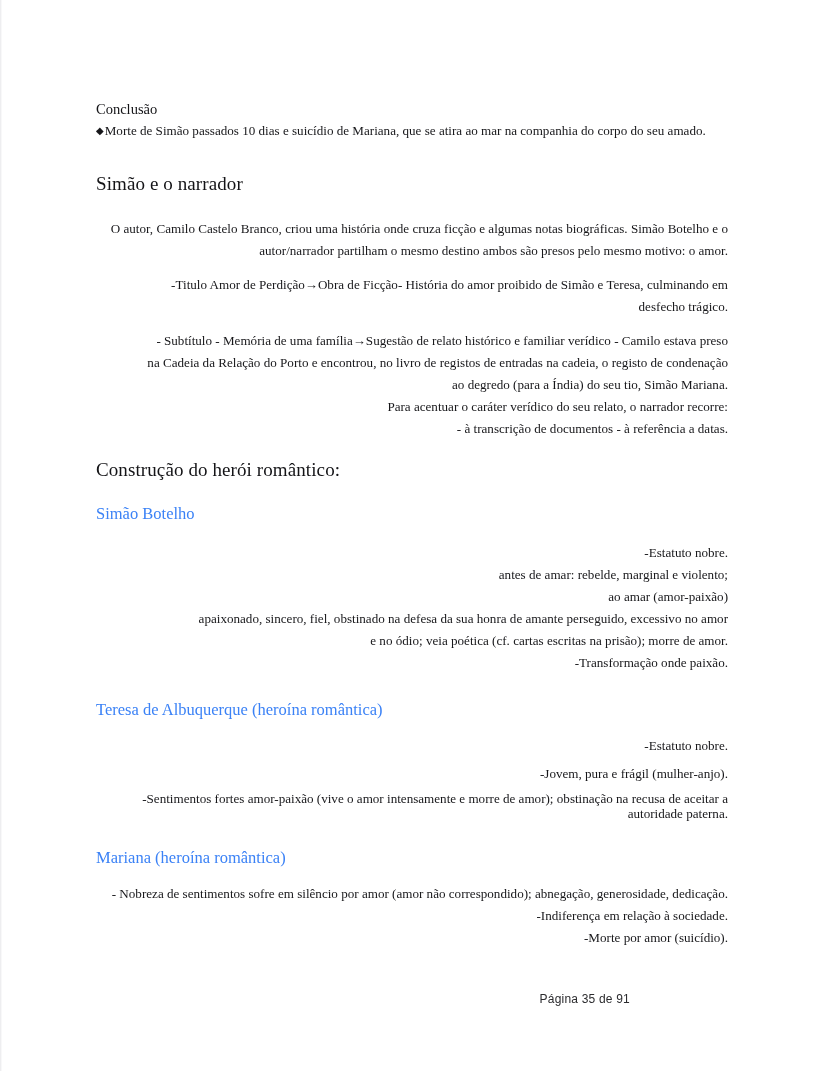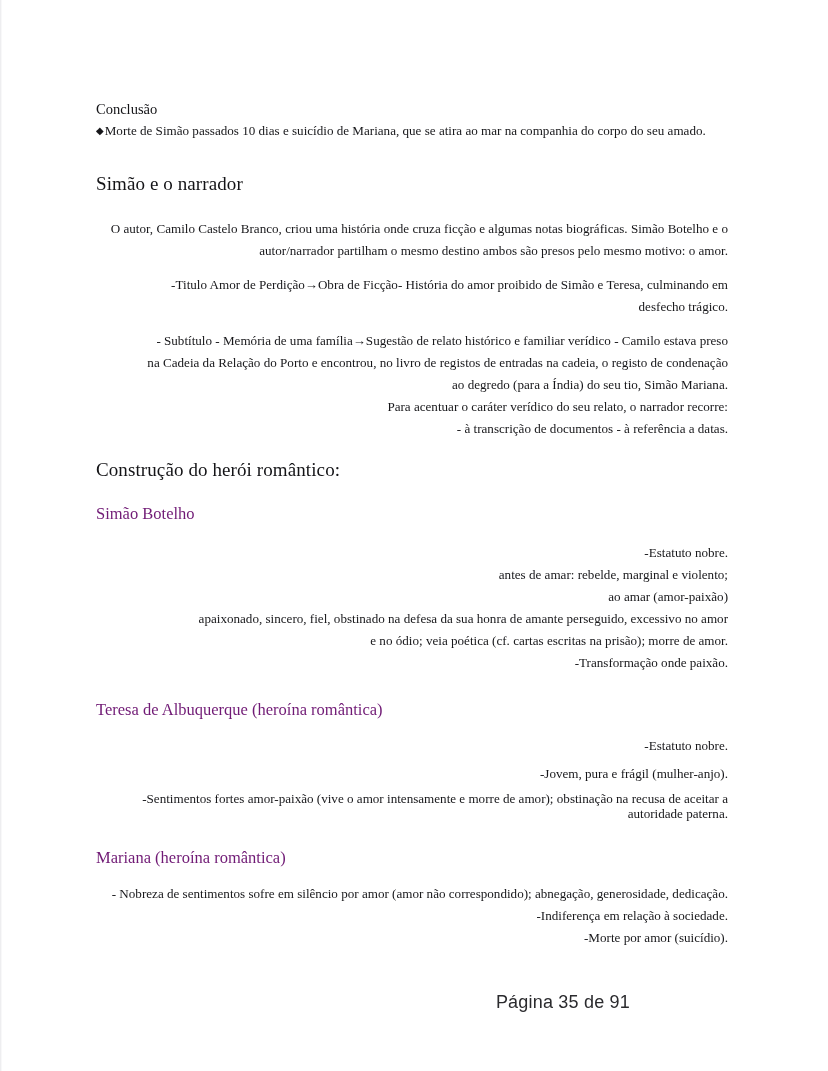--- a/index.html
+++ b/index.html
@@ -39,21 +39,21 @@
     font-weight: 400;
     letter-spacing: 0.1px;
     margin: 0;
     color: #141417;
   }
   .h-section {
     font-size: 16.5px;
     line-height: 1.25;
     font-weight: 400;
     margin: 0;
-    color: #701a75;
+    color: #3b82f6;
   }
   .h-sub {
     font-size: 14.5px;
     line-height: 1.25;
     font-weight: 400;
     margin: 0;
     color: #141417;
   }
   .para {
     font-size: 13.1px;
@@ -97,21 +97,21 @@
   .sp-18 { height: 18px; }
   .sp-22 { height: 22px; }
   .sp-26 { height: 26px; }
   .sp-30 { height: 30px; }
 
   .footer {
     position: absolute;
     right: 98px;
     top: 992px;
     font-family: "Liberation Sans", "DejaVu Sans", sans-serif;
-    font-size: 18px;
+    font-size: 12px;
     color: #2b2b2e;
     letter-spacing: 0.2px;
   }
 </style>
 </head>
 <body>
 
 <div class="page">
 
   <div class="scan-edge-left"></div>

